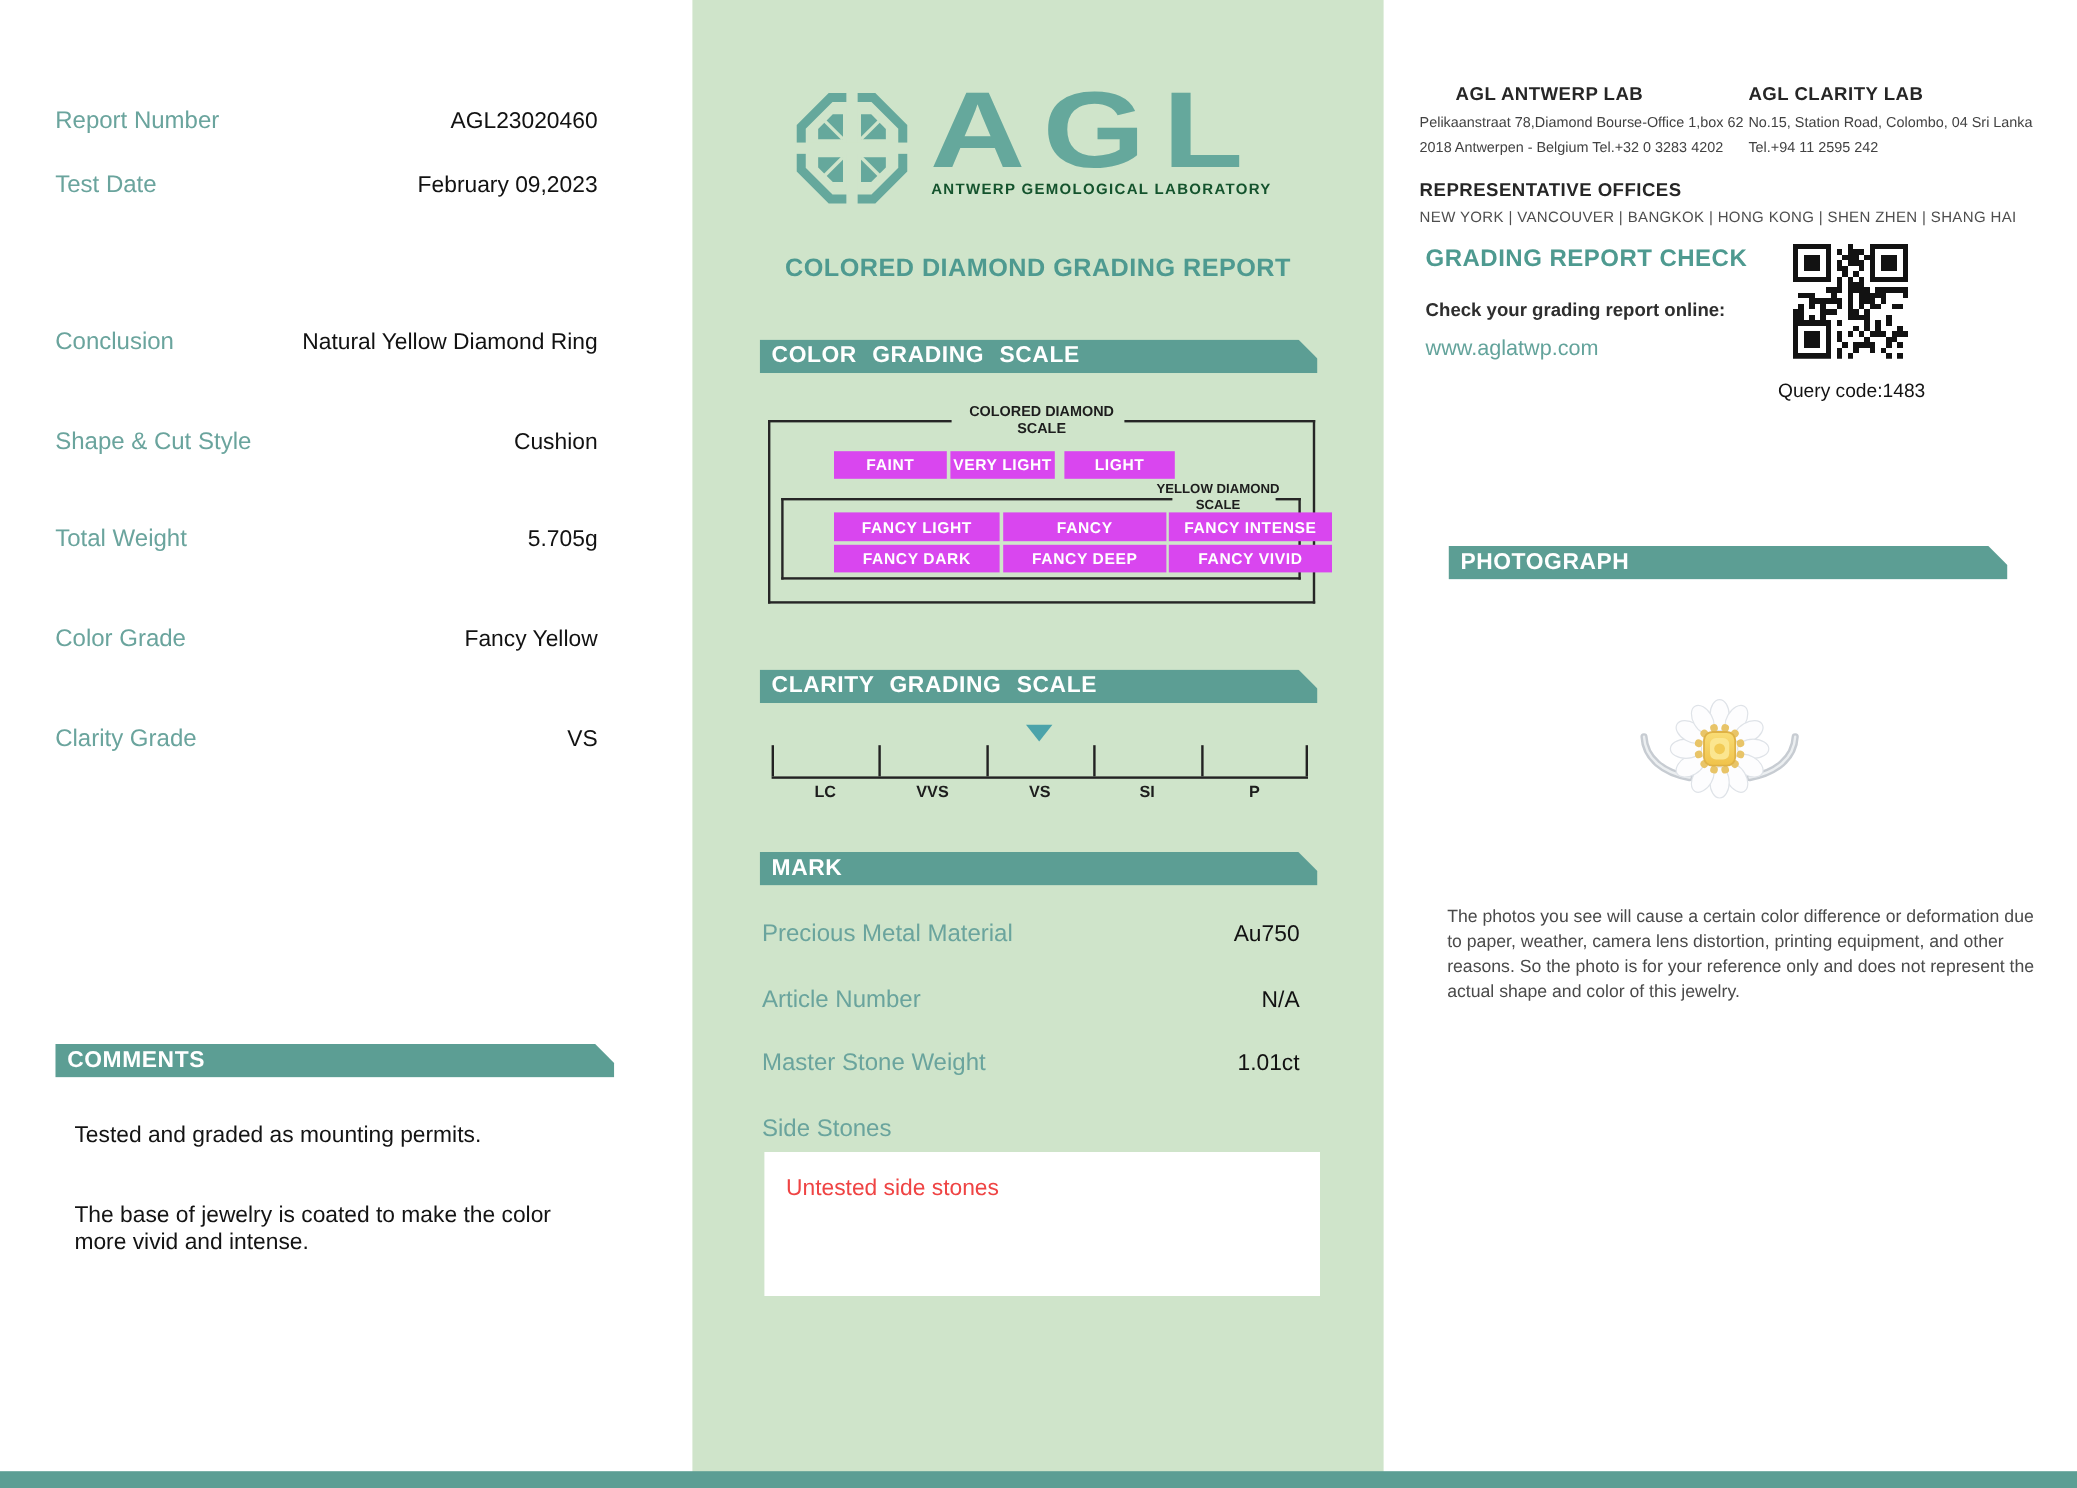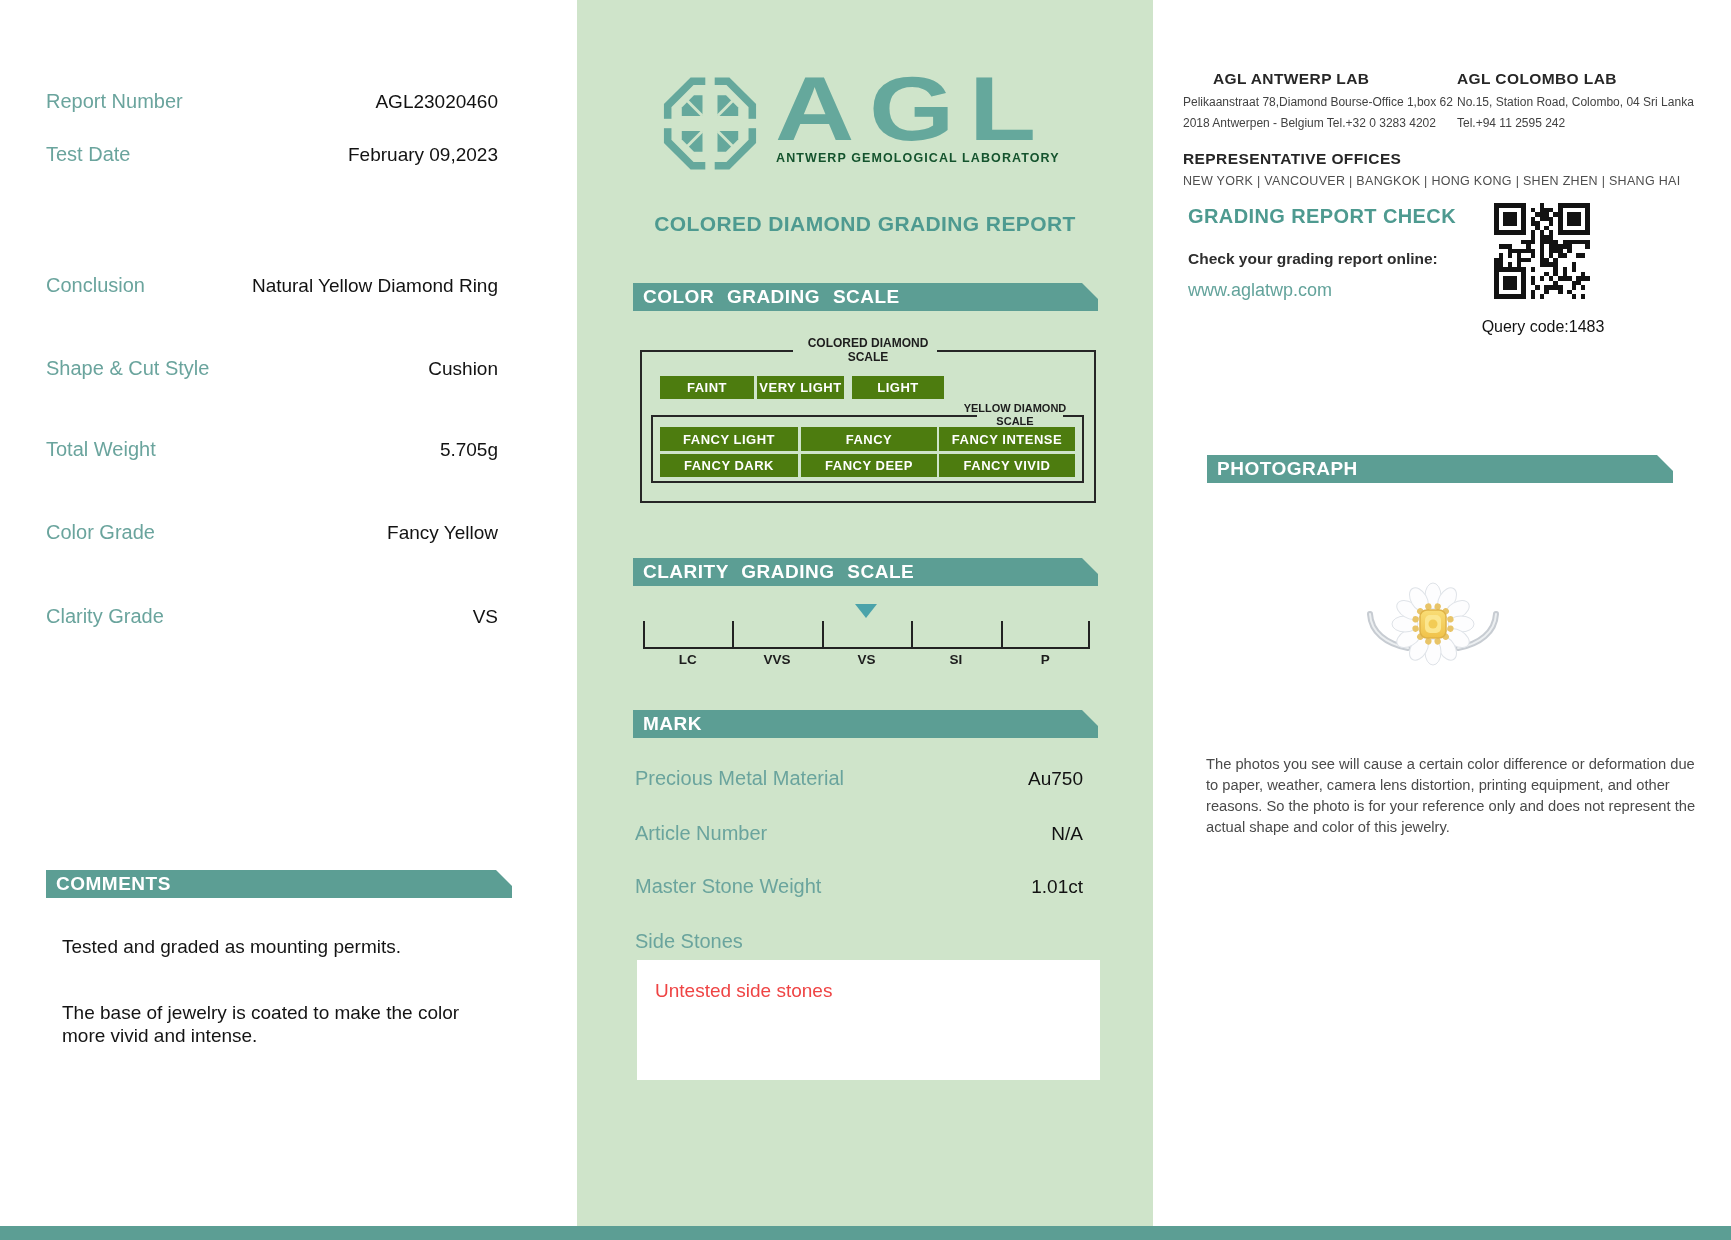--- a/index.html
+++ b/index.html
@@ -19,22 +19,22 @@
 
   .comment{position:absolute;left:62px;width:404px;font-size:19px;color:#141414;line-height:23px;}
 
   .brand-text{position:absolute;left:775px;top:64px;font-size:90px;font-weight:bold;color:#65a89c;
               line-height:1;letter-spacing:12px;transform:scaleX(1.22);transform-origin:left top;}
   .brand-sub{position:absolute;left:776px;top:151px;font-size:12.5px;font-weight:bold;color:#14532d;
              letter-spacing:1.1px;white-space:nowrap;}
   .report-title{position:absolute;left:577px;top:212px;width:576px;text-align:center;
                 font-size:21px;font-weight:bold;color:#4e9a90;letter-spacing:.4px;}
 
-  .scalebox{position:absolute;background:#4d7c0f;color:#fff;font-weight:bold;font-size:13px;
-            display:flex;align-items:center;justify-content:center;letter-spacing:.5px;z-index:2;}
+  .scalebox{position:absolute;background:#d946ef;color:#fff;font-weight:bold;font-size:13px;
+            display:flex;align-items:center;justify-content:center;letter-spacing:.5px;z-index:2;margin-left:35px;}
   .boxframe{position:absolute;border:2px solid #262626;border-top:none;box-sizing:border-box;}
   .topseg{position:absolute;height:2px;background:#262626;}
   .scale-note{position:absolute;text-align:center;font-weight:bold;color:#1d1d1d;z-index:3;}
 
   .ruler{position:absolute;left:643px;top:621px;width:447px;height:26px;border-bottom:2px solid #222;}
   .tick{position:absolute;top:0;width:2px;height:100%;background:#222;}
   .clarity-labels{position:absolute;left:643px;top:652px;width:447px;display:flex;}
   .clarity-labels span{flex:1;text-align:center;font-size:13.5px;font-weight:bold;color:#1d1d1d;}
   .pointer{position:absolute;left:855px;top:604px;width:0;height:0;
            border-left:11px solid transparent;border-right:11px solid transparent;
@@ -180,21 +180,21 @@
     <span class="val">1.01ct</span>
   </div>
   <div class="lbl" style="position:absolute;left:635px;top:930px">Side Stones</div>
   <div class="side-box">
     <span>Untested side stones</span>
   </div>
 
   <div class="lab-title" style="left:1213px;top:70px">AGL ANTWERP LAB</div>
   <div class="lab-line" style="left:1183px;top:95px">Pelikaanstraat 78,Diamond Bourse-Office 1,box 62</div>
   <div class="lab-line" style="left:1183px;top:116px">2018 Antwerpen - Belgium  Tel.+32 0 3283 4202</div>
-  <div class="lab-title" style="left:1457px;top:70px">AGL COLOMBO LAB</div>
+  <div class="lab-title" style="left:1457px;top:70px">AGL CLARITY LAB</div>
   <div class="lab-line" style="left:1457px;top:95px">No.15, Station Road, Colombo, 04 Sri Lanka</div>
   <div class="lab-line" style="left:1457px;top:116px">Tel.+94 11 2595 242</div>
   <div class="lab-title" style="left:1183px;top:150px">REPRESENTATIVE OFFICES</div>
   <div class="offices">NEW YORK  |  VANCOUVER  |  BANGKOK  |  HONG KONG  |  SHEN ZHEN  |  SHANG HAI</div>
 
   <div class="check-title">GRADING REPORT CHECK</div>
   <div class="check-sub">Check your grading report online:</div>
   <div class="check-url">www.aglatwp.com</div>
   <svg class="qr" id="qr-svg" viewBox="0 0 21 21" fill="#121212" shape-rendering="crispEdges">
       <rect x="0" y="0" width="1" height="1"></rect>

